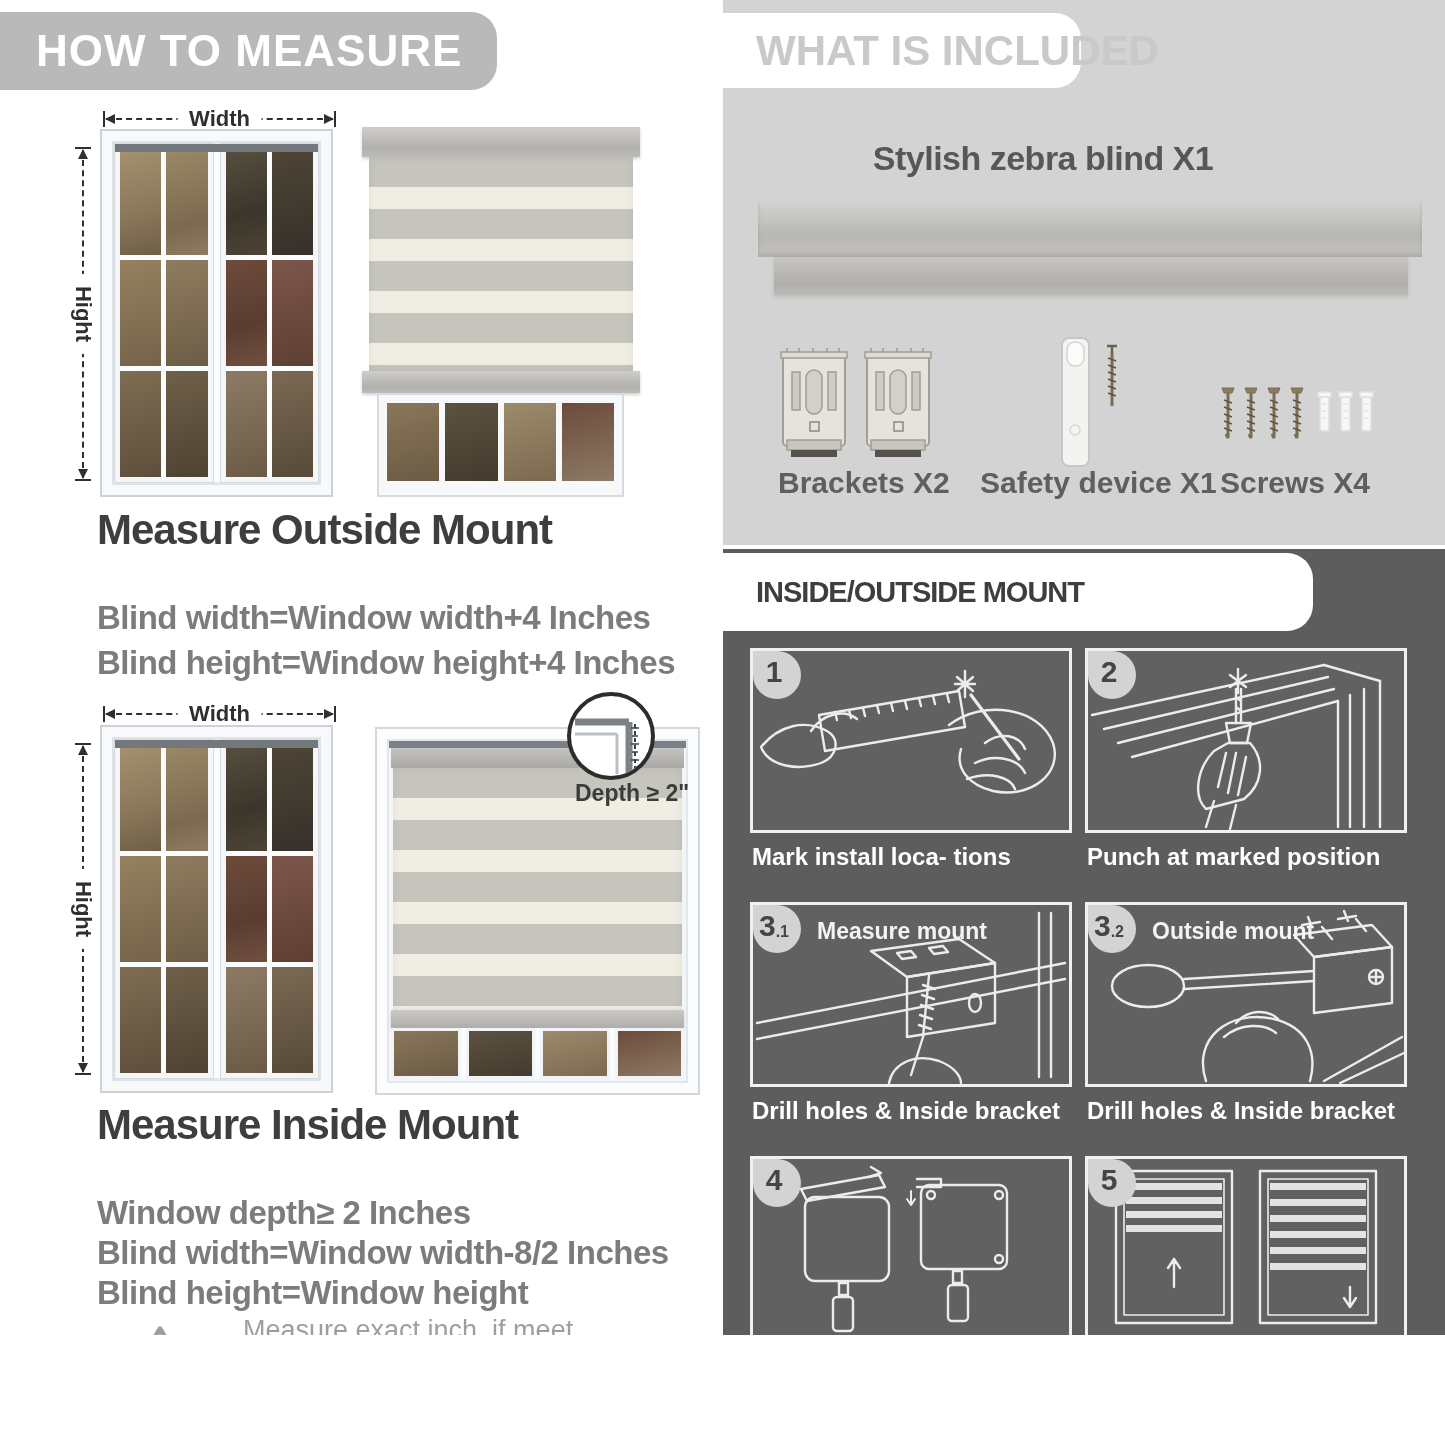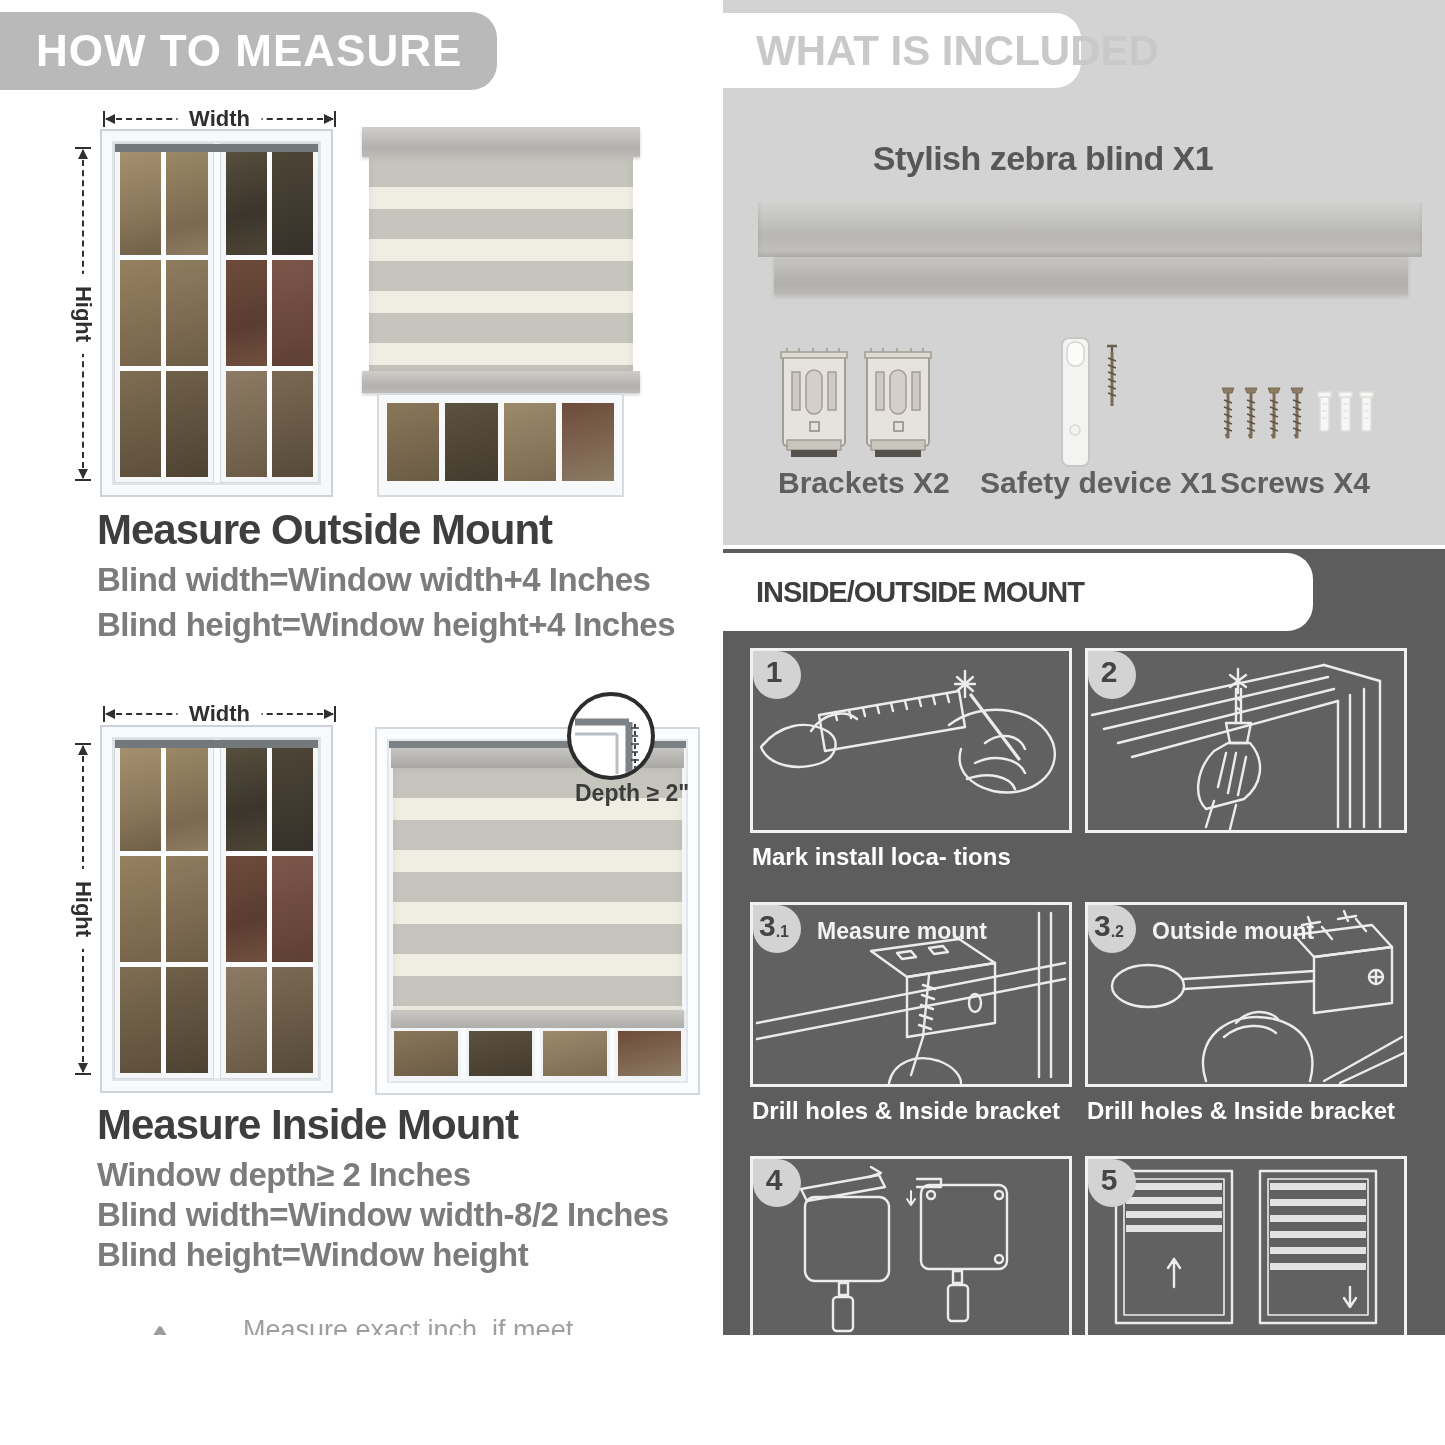--- a/index.html
+++ b/index.html
@@ -14,21 +14,21 @@
     background:#fff;color:var(--included-header-gray,#c9c9c9);font-size:42px;box-sizing:border-box;}
   #banner-mount{left:723px;top:553px;width:590px;height:78px;line-height:78px;padding-left:33px;
     background:#fff;color:var(--heading-dark,#3d3d3d);font-size:29px;letter-spacing:-1px;box-sizing:border-box;}
 
   
   #panel-light{position:absolute;left:723px;top:0;width:722px;height:545px;background:var(--panel-light,#d3d3d3);}
   #panel-dark{position:absolute;left:723px;top:549px;width:722px;height:896px;background:var(--panel-dark,#5d5d5d);}
 
   
   .h-title{position:absolute;font-size:42px;font-weight:bold;color:var(--heading-dark,#3e3e3e);letter-spacing:-1px;white-space:nowrap;}
-  .h-line{position:absolute;font-size:33px;font-weight:bold;color:var(--body-gray,#7c7c7c);letter-spacing:-0.5px;white-space:nowrap;}
+  .h-line{position:absolute;font-size:33px;font-weight:bold;color:var(--body-gray,#7c7c7c);letter-spacing:-0.5px;white-space:nowrap;margin-top:38px;}
 
   
   .harrow{position:absolute;height:16px;}
   .harrow .line{position:absolute;left:3px;right:3px;top:7px;border-top:2px dashed #2f2f2f;}
   .harrow .tick{position:absolute;top:0;width:2px;height:16px;background:#2f2f2f;}
   .harrow .tick.l{left:0}.harrow .tick.r{right:0}
   .harrow .ah{position:absolute;top:3px;width:0;height:0;border-style:solid;}
   .harrow .ah.l{left:2px;border-width:5px 10px 5px 0;border-color:transparent #2f2f2f transparent transparent;}
   .harrow .ah.r{right:2px;border-width:5px 0 5px 10px;border-color:transparent transparent transparent #2f2f2f;}
   .harrow .label{position:absolute;left:50%;top:50%;transform:translate(-50%,-50%);background:#fff;
@@ -379,20 +379,21 @@
       <path d="M138,72 h25 l-4,20 h-17 z"></path>
       <path d="M140,92 h22 C178,110 174,134 156,148 L118,158 C104,144 110,116 126,100 Z"></path>
       <path d="M138,102 l-8,34 M148,102 l-8,40 M158,106 l-8,38"></path>
       <path d="M126,150 l-8,26 M148,154 l-6,24"></path>
     </svg>
     <div class="badge">
         <span>2</span>
         <span class="sub"></span>
       </div>
   </div>
+  <div class="caption" style="left:1087px;top:843px;">Punch at  marked position</div>
 
   <div class="step" style="left:750px;top:902px;">
     <svg viewBox="0 0 316 179" preserveAspectRatio="none" fill="none" stroke="#ececec" stroke-width="2.4" stroke-linecap="round" stroke-linejoin="round">
       <path d="M4,118 L312,58 M4,134 L312,74"></path>
       <path d="M286,8 V172 M298,8 V172"></path>
       <path d="M118,46 L206,34 L242,58 L154,72 Z"></path>
       <path d="M144,48 l14,-2 l5,6 l-14,2 Z M176,43 l14,-2 l5,6 l-14,2 Z"></path>
       <path d="M154,72 L242,58 L242,118 L154,132 Z"></path>
       <ellipse cx="222" cy="98" rx="6" ry="9"></ellipse>
       <path d="M176,70 L170,132"></path>

